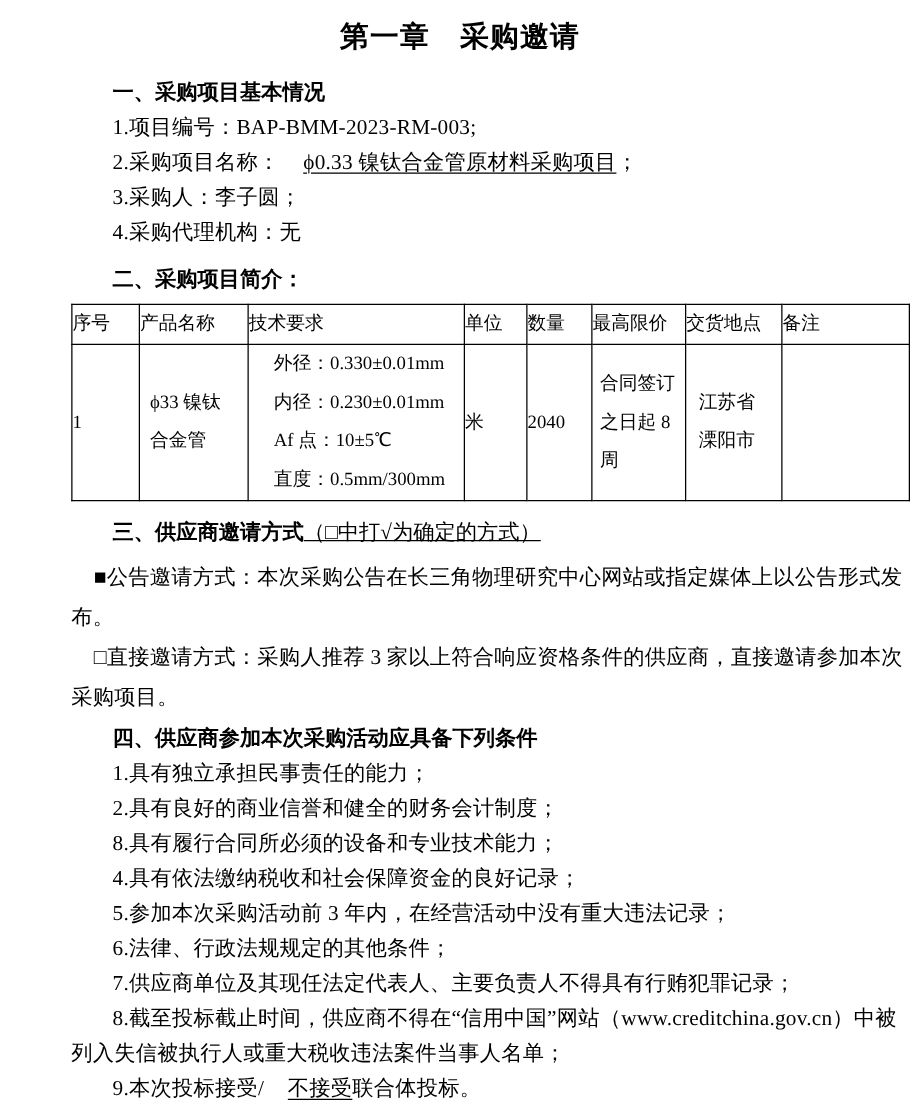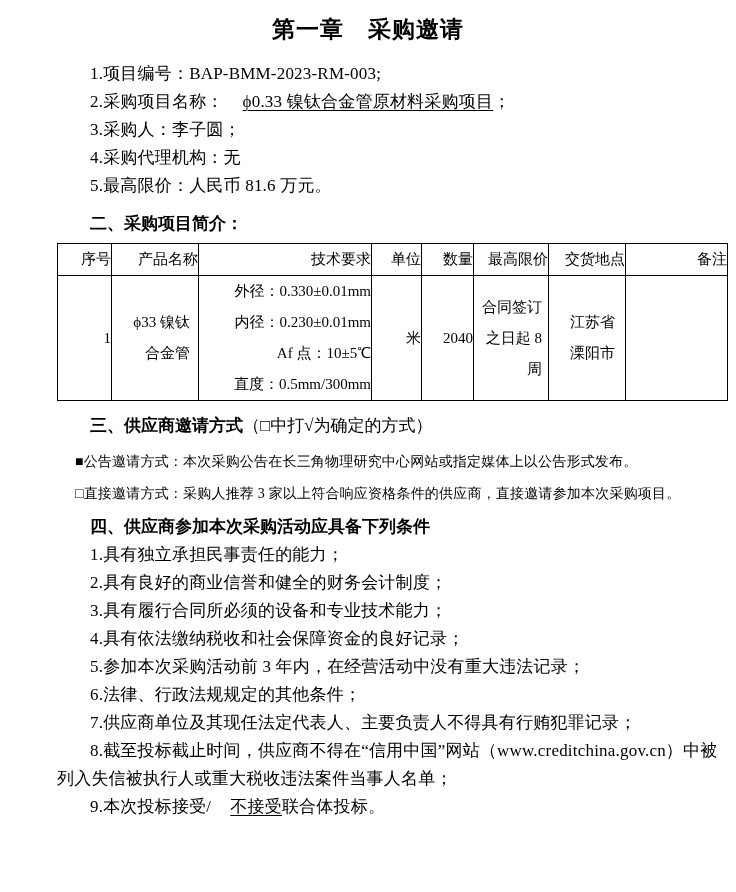--- a/index.html
+++ b/index.html
@@ -23,69 +23,70 @@
     letter-spacing:1px;
   }
   .h {
     font-family:"Liberation Sans", sans-serif;
     font-weight:bold; font-size:17px;
     line-height:28px; text-indent:33px;
   }
   .h .normal {
     font-family:"Liberation Serif", serif;
     font-weight:normal;
+    text-decoration:underline;
   }
   .item {
     font-size:17px; line-height:28px; text-indent:33px;
     letter-spacing:0.2px;
   }
   .para {
-    font-size:14px; line-height:32px; text-indent:18px;
+    font-size:17px; line-height:32px; text-indent:18px;
     letter-spacing:0.2px;
   }
   .u {
     text-decoration:underline;
     text-underline-offset:3px;
     text-decoration-thickness:1px;
     margin-left:19px;
   }
   .h2 { margin-top:10px; }
   .h3 { margin-top:11px; }
   .h4 { margin-top:3px; }
   .para-announce { margin-top:6px; }
   table.spec {
     border-collapse:collapse; table-layout:fixed;
     width:670px; margin-top:5px;
     font-size:15px; letter-spacing:0;
   }
   table.spec th, table.spec td {
     border:1px solid #000000;
-    text-align:right; vertical-align:middle;
+    text-align:left; vertical-align:middle;
     font-weight:normal;
     overflow:hidden;
   }
   table.spec th { height:31px; line-height:31px; }
   table.spec td { height:104px; line-height:31px; }
-  td.tech { text-align:left; padding-left:8px; line-height:24px; }
+  td.tech { text-align:left; padding-left:20px; line-height:24px; }
   td.product { padding:0 8px; }
   td.dtime { padding:0 6px; }
   td.dplace { padding:0 10px; }
 </style>
 </head>
 <body>
 
 <div class="page">
 
   <div class="doc-title">第一章　采购邀请</div>
 
+  <div class="h">一、采购项目基本情况</div>
   <div class="item">1.项目编号：BAP-BMM-2023-RM-003;</div>
   <div class="item"><span>2.采购项目名称：</span><span class="u">ϕ0.33 镍钛合金管原材料采购项目</span><span>；</span></div>
   <div class="item">3.采购人：李子圆；</div>
   <div class="item">4.采购代理机构：无</div>
-  <div class="item">5.最高限价：人民币 81.6 万元。</div>
 
   <div class="h h2">二、采购项目简介：</div>
 
   <table class="spec">
     <colgroup>
       <col style="width:54px">
         <col style="width:87px">
         <col style="width:173px">
         <col style="width:50px">
       <col style="width:52px">
@@ -125,21 +126,21 @@
   <div class="h h3"><span>三、供应商邀请方式</span><span class="normal">（□中打√为确定的方式）</span></div>
 
   <div class="para para-announce"><span>■</span><span>公告邀请方式：本次采购公告在长三角物理研究中心网站或指定媒体上以公告形式发布。</span></div>
 
   <div class="para"><span>□</span><span>直接邀请方式：采购人推荐 3 家以上符合响应资格条件的供应商，直接邀请参加本次采购项目。</span></div>
 
   <div class="h h4">四、供应商参加本次采购活动应具备下列条件</div>
 
   <div class="item">1.具有独立承担民事责任的能力；</div>
   <div class="item">2.具有良好的商业信誉和健全的财务会计制度；</div>
-  <div class="item">3.具有履行合同所必须的设备和专业技术能力；</div>
+  <div class="item">8.具有履行合同所必须的设备和专业技术能力；</div>
   <div class="item">4.具有依法缴纳税收和社会保障资金的良好记录；</div>
   <div class="item">5.参加本次采购活动前 3 年内，在经营活动中没有重大违法记录；</div>
   <div class="item">6.法律、行政法规规定的其他条件；</div>
   <div class="item">7.供应商单位及其现任法定代表人、主要负责人不得具有行贿犯罪记录；</div>
   <div class="item">8.截至投标截止时间，供应商不得在“信用中国”网站（www.creditchina.gov.cn）中被列入失信被执行人或重大税收违法案件当事人名单；</div>
   <div class="item"><span>9.本次投标接受/</span><span class="u">不接受</span><span>联合体投标。</span></div>
 
 </div>
 
 </body></html>

